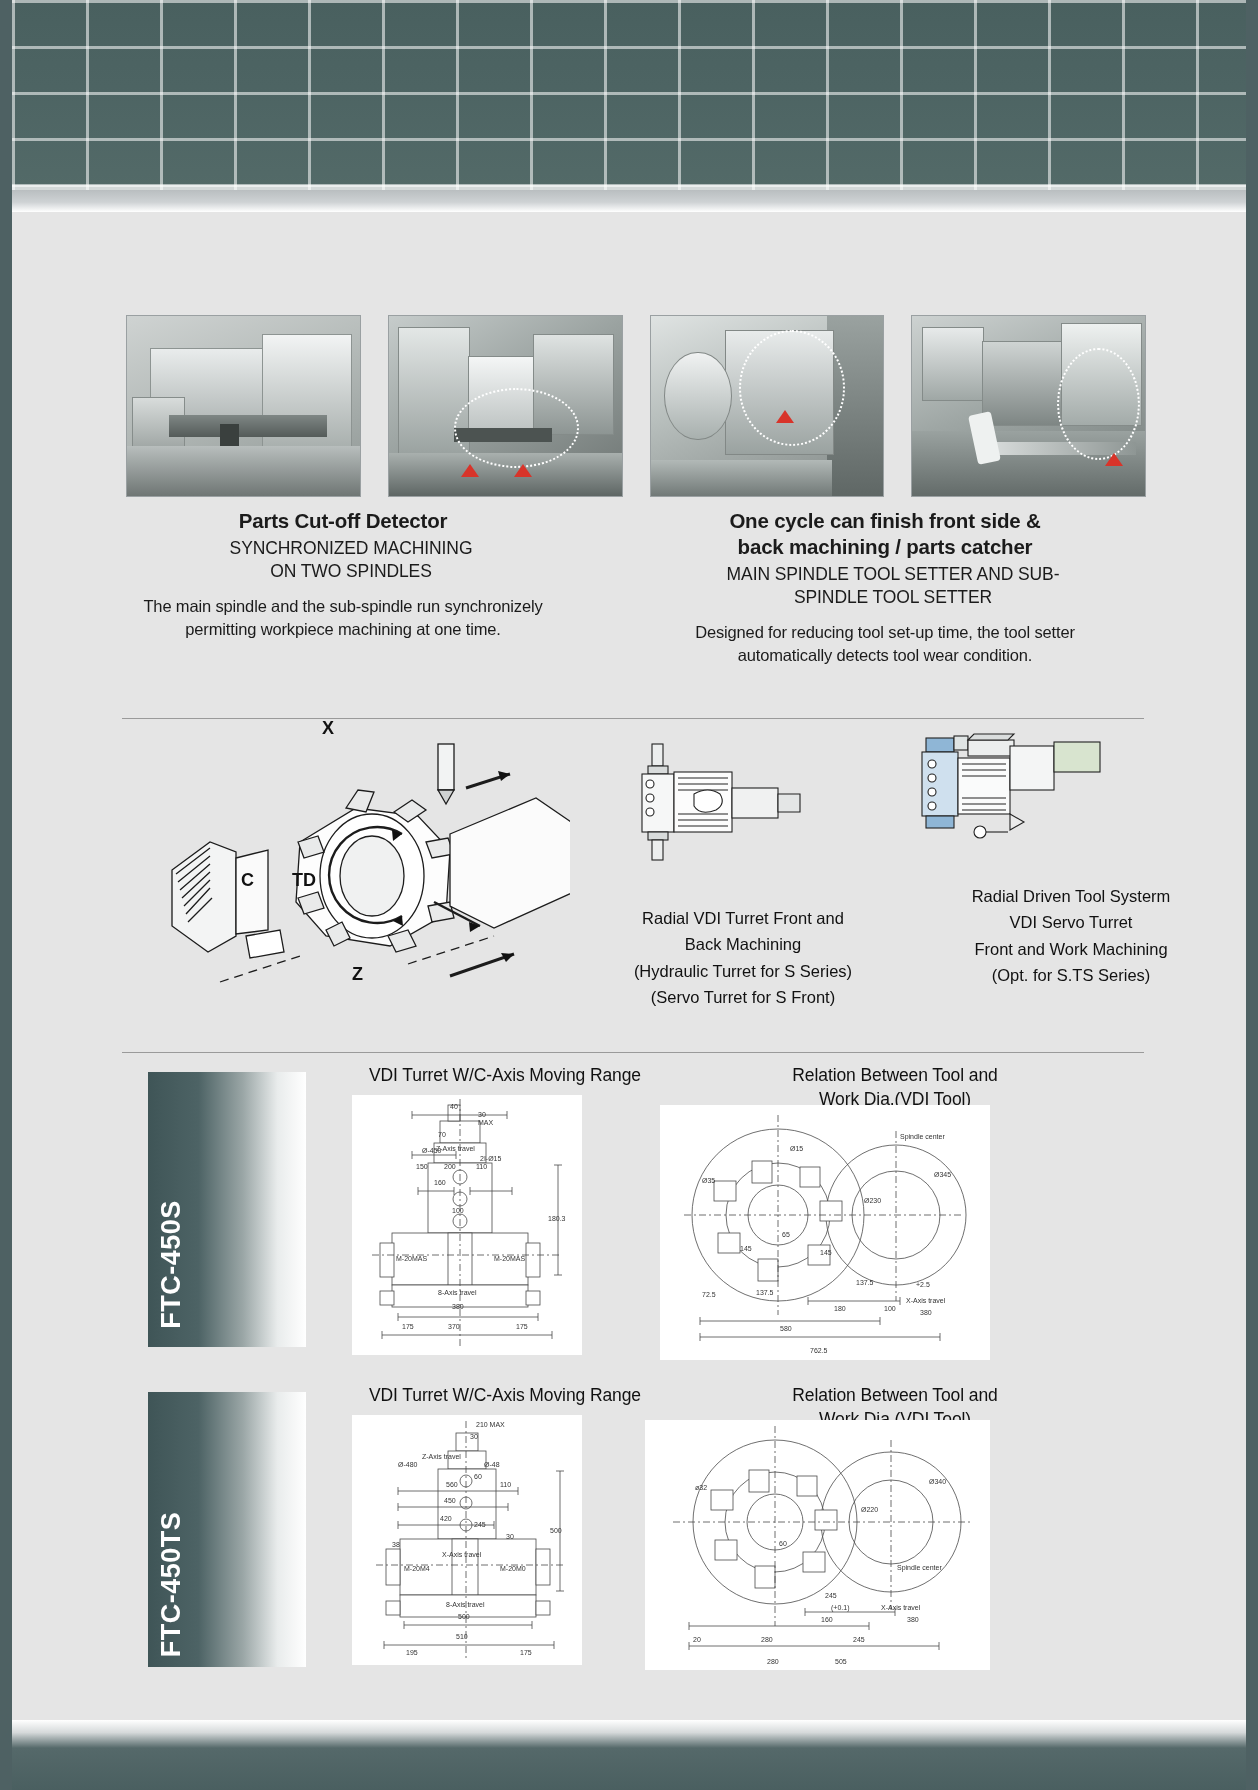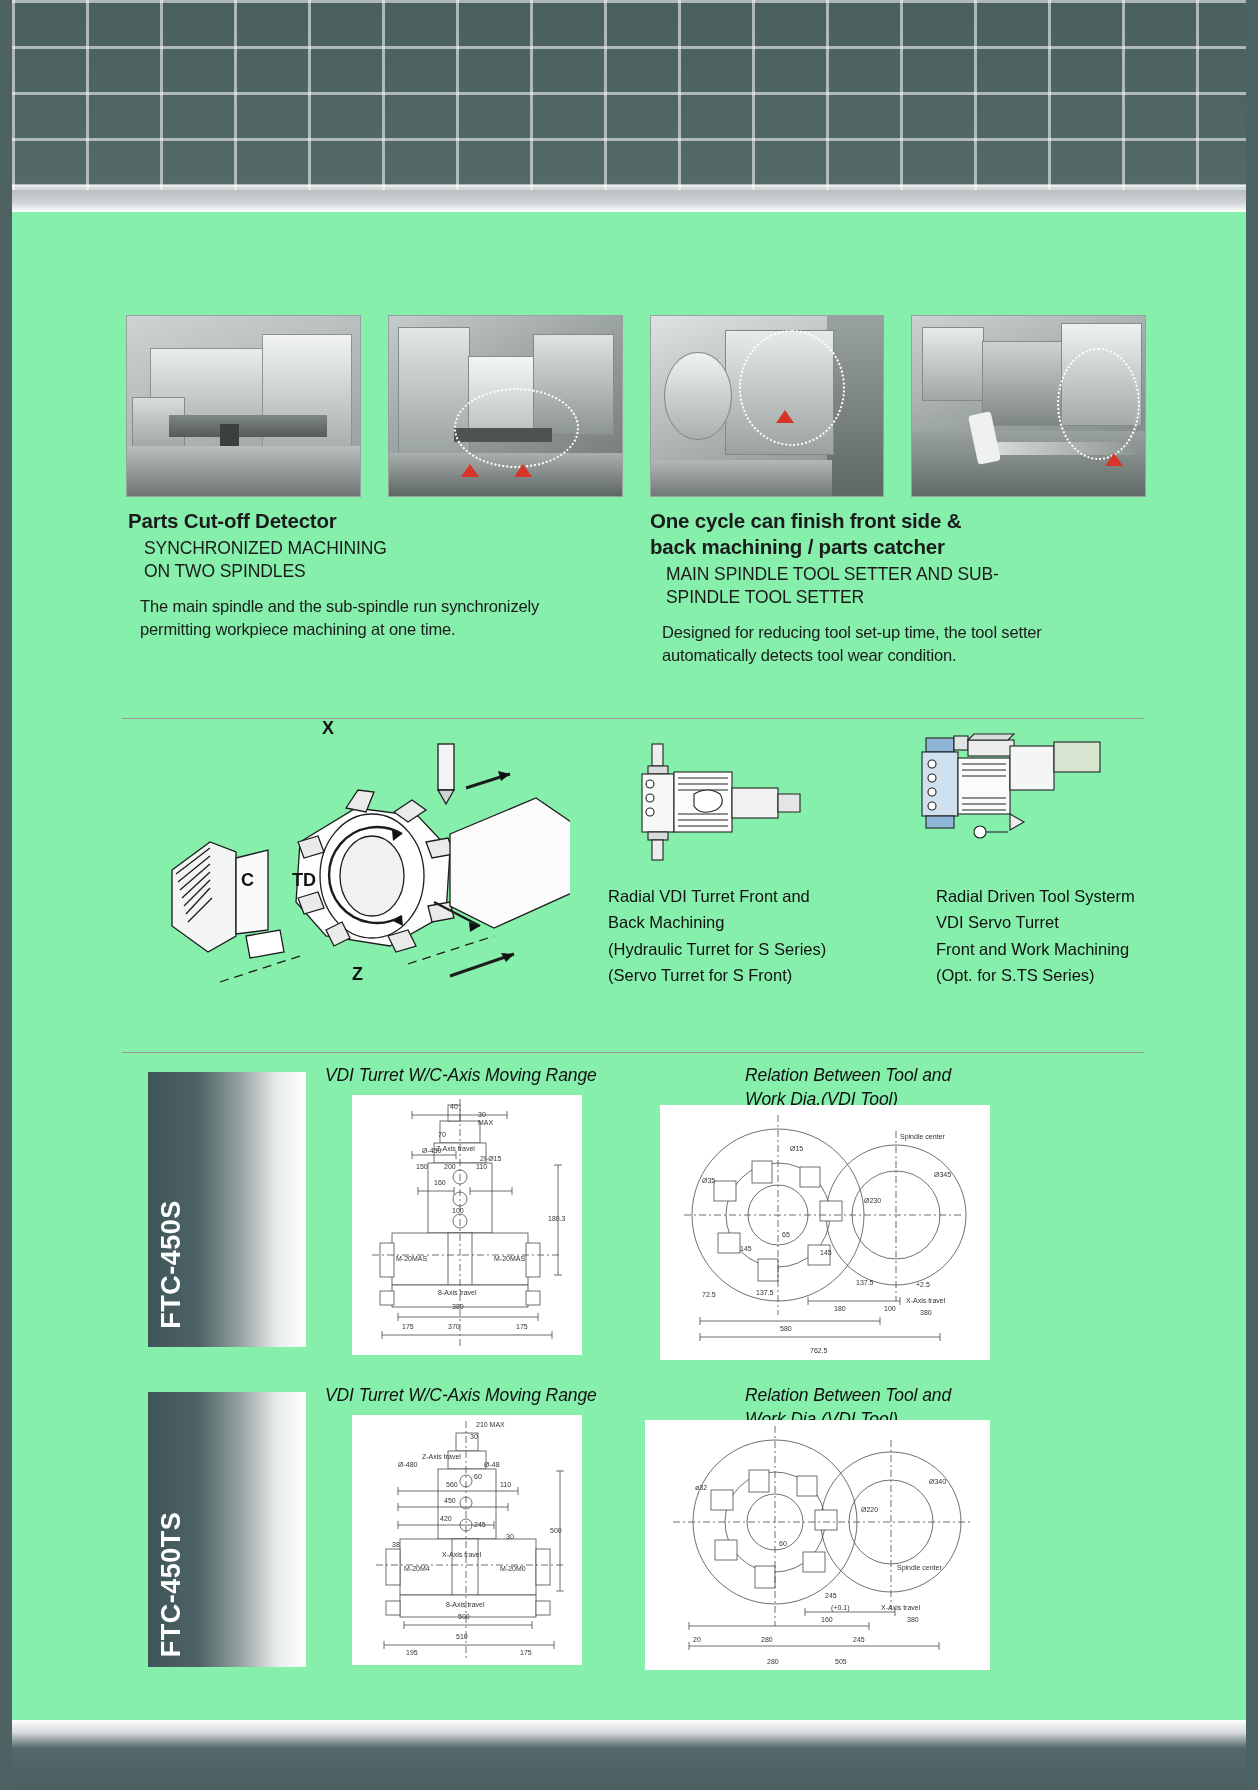--- a/index.html
+++ b/index.html
@@ -12,21 +12,22 @@
     height: 1790px;
     position: relative;
     font-family: "Liberation Sans", sans-serif;
     overflow: hidden;
   }
 
   
   .page {
     position: absolute;
     inset: 0;
-    background: #86efac;
+    background: #e5e5e5;
+    text-align: center;
   }
   .left-rail {
     position: absolute;
     left: 0; top: 0; bottom: 0;
     width: 12px;
     background: #4e6163;
   }
   .right-rail {
     position: absolute;
     right: 0; top: 0; bottom: 0;
@@ -206,21 +207,21 @@
     position: absolute;
     left: 908px; top: 728px;
     width: 200px; height: 140px;
   }
   .cap {
     position: absolute;
     font-size: 16.5px;
     line-height: 1.42;
     color: #111;
   }
-  .cap-a { left: 608px; top: 885px; width: 270px; }
+  .cap-a { left: 608px; top: 907px; width: 270px; }
   .cap-b { left: 908px; top: 885px; width: 270px; margin-left: 28px; }
   .cap p { margin: 0 0 3px 0; }
 
   
   .model-tab {
     position: absolute;
     width: 158px;
     height: 275px;
     background: linear-gradient(90deg, #3f5557 0%, #4d6365 32%, #9aa6a6 60%, #e9ecec 82%, #ffffff 100%);
   }
@@ -243,21 +244,20 @@
   }
   .tab-1 { left: 148px; top: 1072px; }
   .tab-2 { left: 148px; top: 1392px; }
 
   .sec-head {
     position: absolute;
     font-size: 17.5px;
     color: #111;
     line-height: 1.38;
     letter-spacing: -0.1px;
-    font-style: italic;
   }
   .sh-1 { left: 325px; top: 1063px; width: 360px; }
   .sh-2 { left: 745px; top: 1063px; width: 300px; }
   .sh-3 { left: 325px; top: 1383px; width: 360px; }
   .sh-4 { left: 745px; top: 1383px; width: 300px; }
 
   
   .draw {
     position: absolute;
     background: #ffffff;

